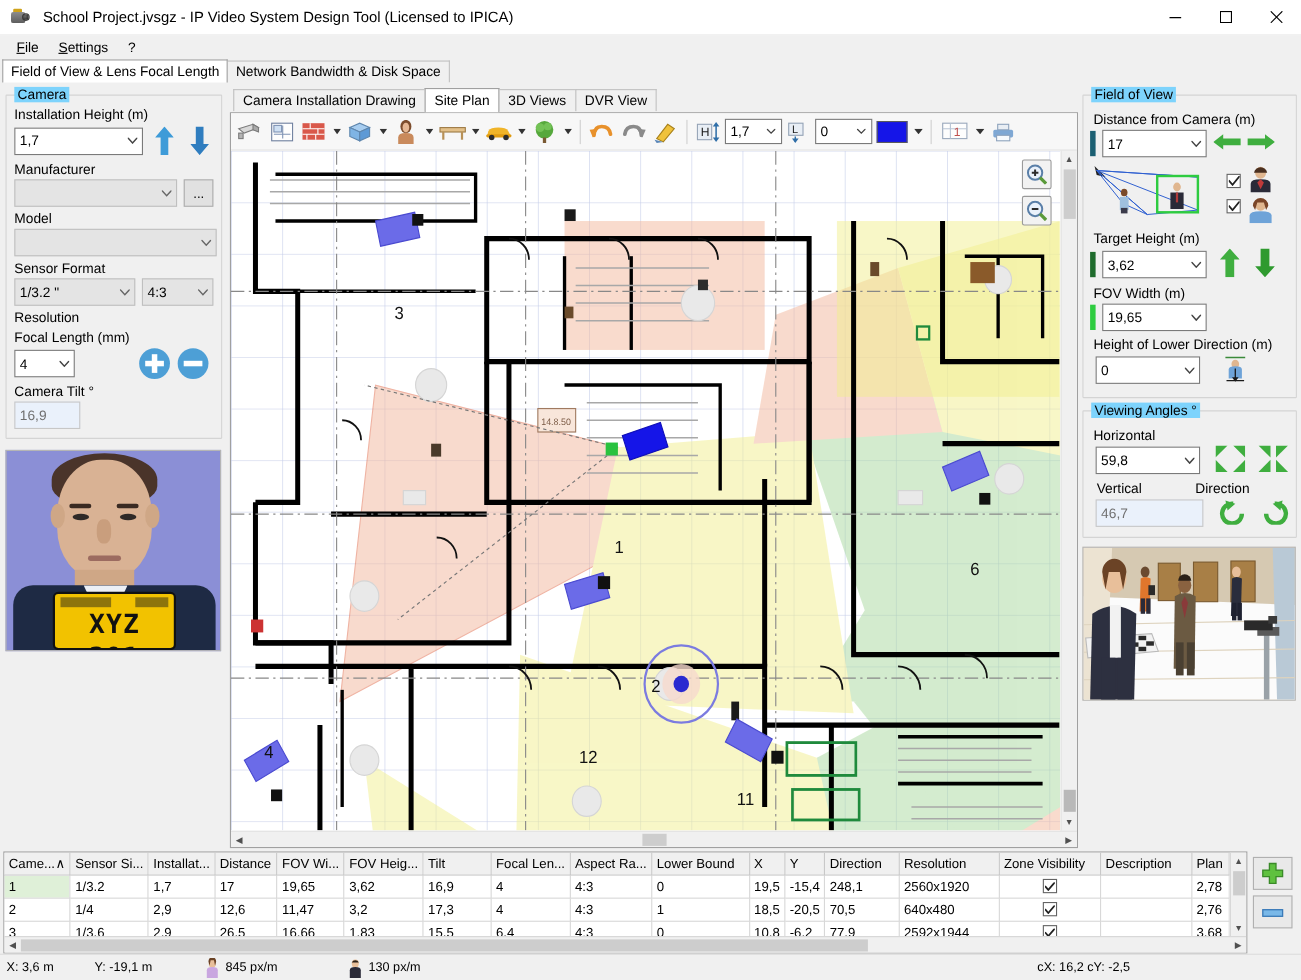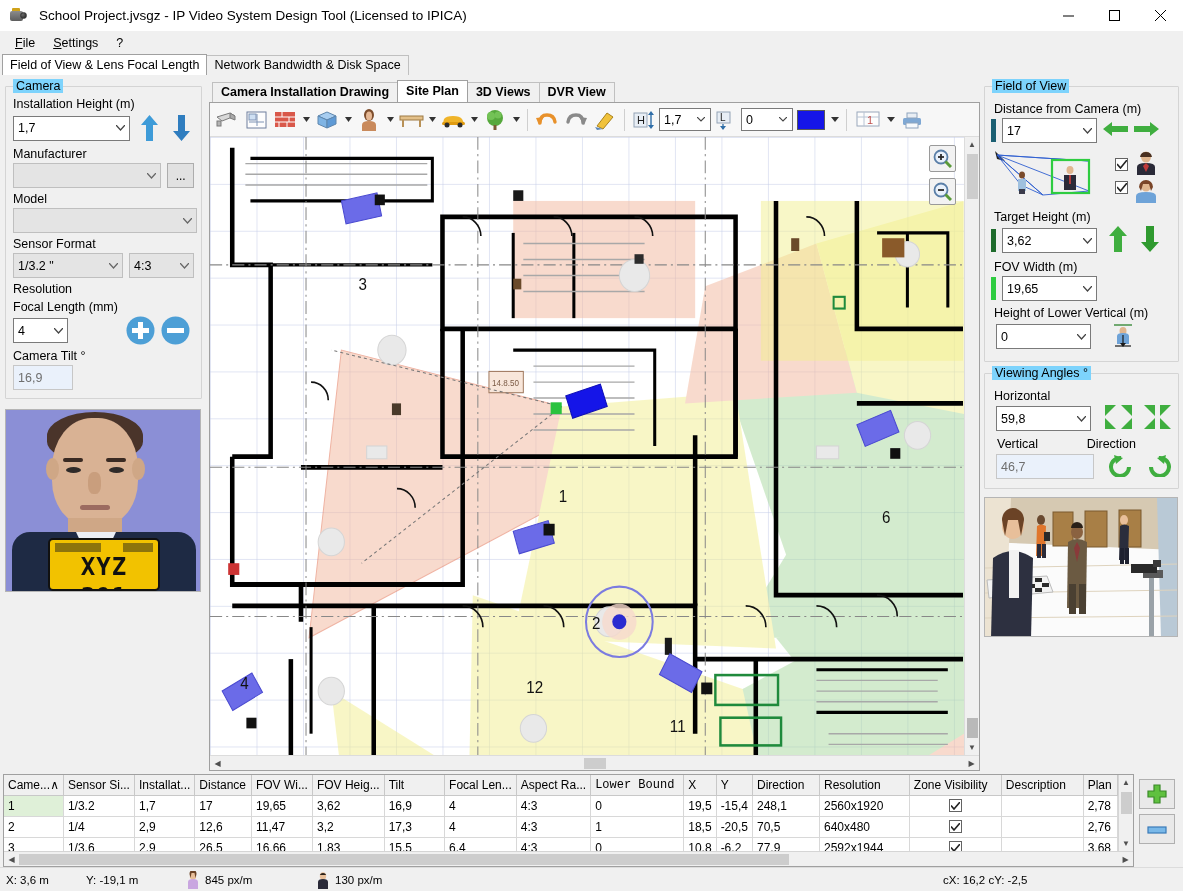--- a/index.html
+++ b/index.html
@@ -67,21 +67,21 @@
   .ph-neck { position:absolute; left:62px; top:108px; width:54px; height:26px; background:#cc a; background:#cfa786; }
   .ph-suit { position:absolute; left:6px; top:122px; width:184px; height:62px; background:#1e2a44; border-radius:18px 18px 0 0; }
   .ph-shirt { position:absolute; left:70px; top:122px; width:40px; height:34px; background:#eceff5; clip-path:polygon(0 0,100% 0,60% 100%,40% 100%); }
   .plate-yellow { position:absolute; left:42px; top:128px; width:112px; height:53px; background:#f2c200; border:2px solid #111; border-radius:5px; }
   .plate-yellow .pl-top { position:absolute; top:3px; left:5px; right:5px; height:9px; display:flex; justify-content:space-between; }
   .pl-blot { height:9px; background:#6b5a10; opacity:.75; }
   .plate-yellow .pl-main { position:absolute; top:12px; left:0; right:0; text-align:center; font-family:"DejaVu Sans Mono", monospace; font-weight:bold; font-size:24px; letter-spacing:1px; color:#111; line-height:30px; }
 
   
   .center-panel { flex:1; min-width:0; display:flex; flex-direction:column; padding:5px 4px 0 2px; }
-  .inner-tabs { height:22px; display:flex; align-items:flex-end; padding-left:3px; flex:none;font-weight:bold; }
+  .inner-tabs { height:22px; display:flex; align-items:center; padding-left:3px; flex:none; }
   .itab { height:20px; line-height:19px; padding:0 8px; font-size:12.5px; background:#f0f0f0; border:1px solid #c0c0c0; border-bottom:none; margin-right:-1px; white-space:nowrap; }
   .itab.active { background:#ffffff; border-color:#a0a0a0; height:22px; line-height:21px; z-index:3; position:relative; }
   .draw-frame { flex:1; border:1px solid #a0a0a0; background:#fff; display:flex; flex-direction:column; min-height:0; }
   .draw-toolbar { height:34px; display:flex; align-items:center; gap:1px; padding:0 3px; background:#f7f7f7; border-bottom:1px solid #dcdcdc; flex:none; }
   .tbtn { width:28px; height:28px; display:flex; align-items:center; justify-content:center; position:relative; }
   .tsep { width:1px; height:22px; background:#cfcfcf; margin:0 4px; }
   .tcaret { width:12px; height:28px; display:flex; align-items:center; justify-content:center; }
   .color-sw { width:28px; height:20px; background:#1515e8; border:1px solid #5a5a5a; }
   .canvas-wrap { flex:1; position:relative; min-height:0; display:flex; }
   .canvas-area { flex:1; position:relative; overflow:hidden; background:#fff; }
@@ -796,21 +796,21 @@
           <div class="cbx" style="width:95px;">
             <span class="val">19,65</span>
             <span class="chev">
                 <svg width="9" height="6">
                   <polyline points="0,0 4.5,5 9,0" fill="none" stroke="#444" stroke-width="1.3"></polyline>
                 </svg>
               </span>
           </div>
         </div>
 
-        <div class="r-label">Height of Lower Vertical (m)</div>
+        <div class="r-label">Height of Lower Direction (m)</div>
         <div class="row">
           <div class="cbx" style="width:95px;margin-left:5px;">
             <span class="val">0</span>
             <span class="chev">
                 <svg width="9" height="6">
                   <polyline points="0,0 4.5,5 9,0" fill="none" stroke="#444" stroke-width="1.3"></polyline>
                 </svg>
               </span>
           </div>
           <div style="margin-left:14px">
@@ -971,21 +971,21 @@
                 <tr>
                   <th style="width: 72px;">Came...<span style="float: right;"> ∧</span></th>
                   <th style="width: 62px;">Sensor Si...</th>
                   <th style="width: 58px;">Installat...</th>
                   <th style="width: 58px;">Distance</th>
                   <th style="width: 58px;">FOV Wi...</th>
                   <th style="width: 62px;">FOV Heig...</th>
                   <th style="width: 100px;">Tilt</th>
                   <th style="width: 66px;">Focal Len...</th>
                   <th style="width: 67px;">Aspect Ra...</th>
-                  <th style="width: 100px; font-family: Liberation Mono, monospace;">Lower Bound</th>
+                  <th style="width: 100px;">Lower Bound</th>
                   <th style="width: 29px;">X</th>
                   <th style="width: 29px;">Y</th>
                   <th style="width: 82px;">Direction</th>
                   <th style="width: 120px;">Resolution</th>
                   <th style="width: 105px;">Zone Visibility</th>
                   <th style="width: 100px;">Description</th>
                   <th style="width: 36px;">Plan</th>
                 </tr>
               </thead>
             <tbody>

